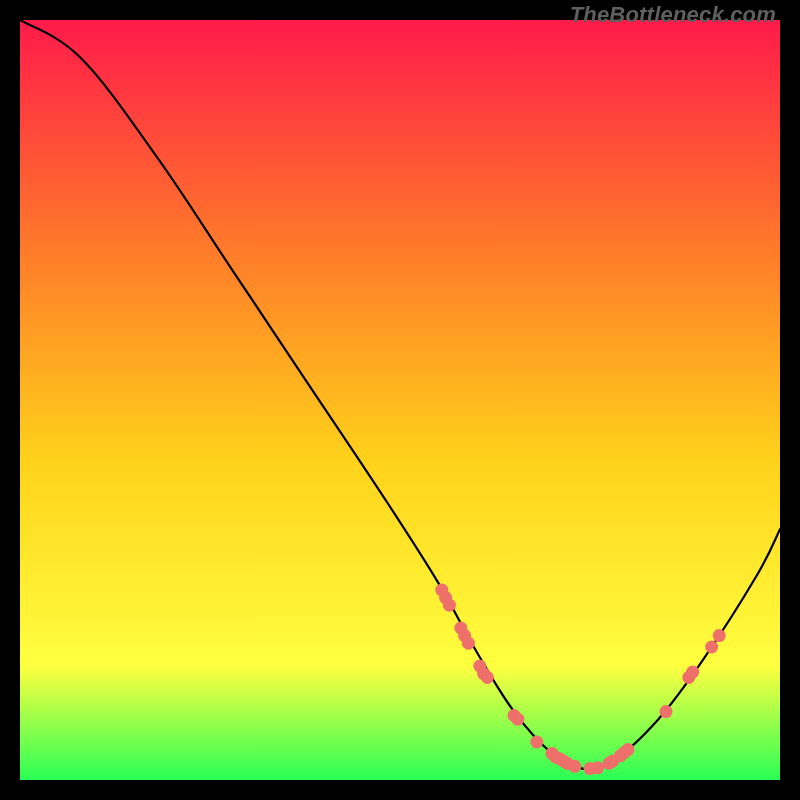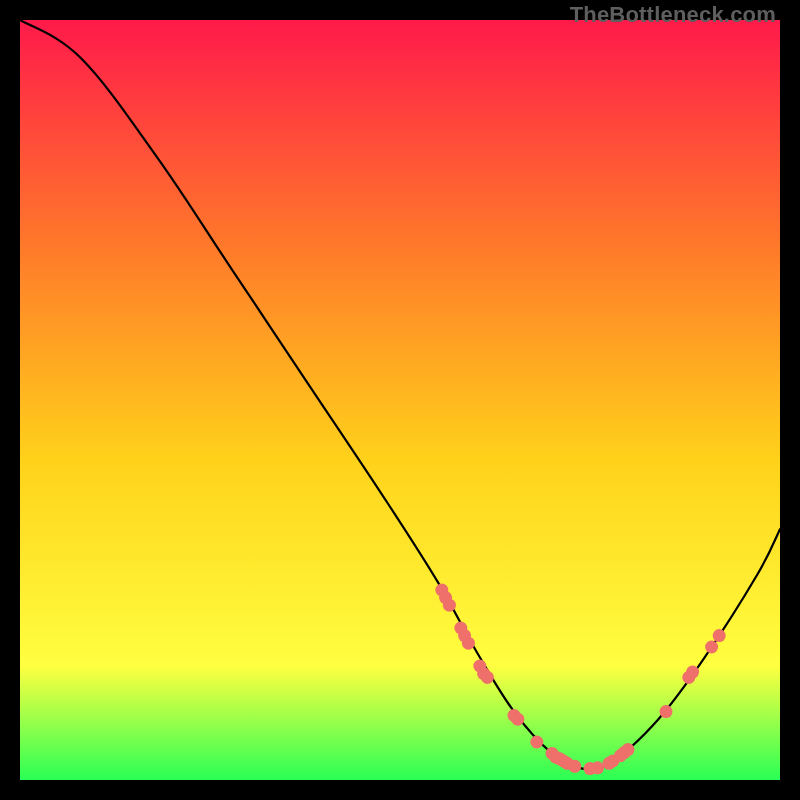--- a/index.html
+++ b/index.html
@@ -27,20 +27,21 @@
   }
   .watermark {
     position: absolute;
     top: 2px;
     right: 24px;
     font-family: Arial, Helvetica, sans-serif;
     font-size: 22px;
     font-weight: 600;
     color: #5f5f5f;
     letter-spacing: 0.2px;
+    font-style: italic;
   }
   svg {
     display: block;
   }
 </style>
 </head>
 <body>
 
 <div class="frame">
   <svg class="plot" viewBox="0 0 760 760">

